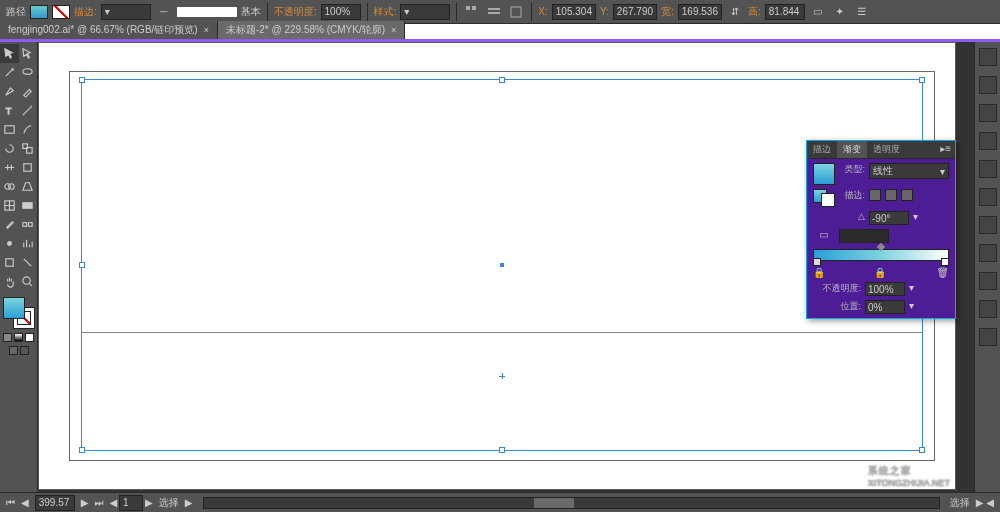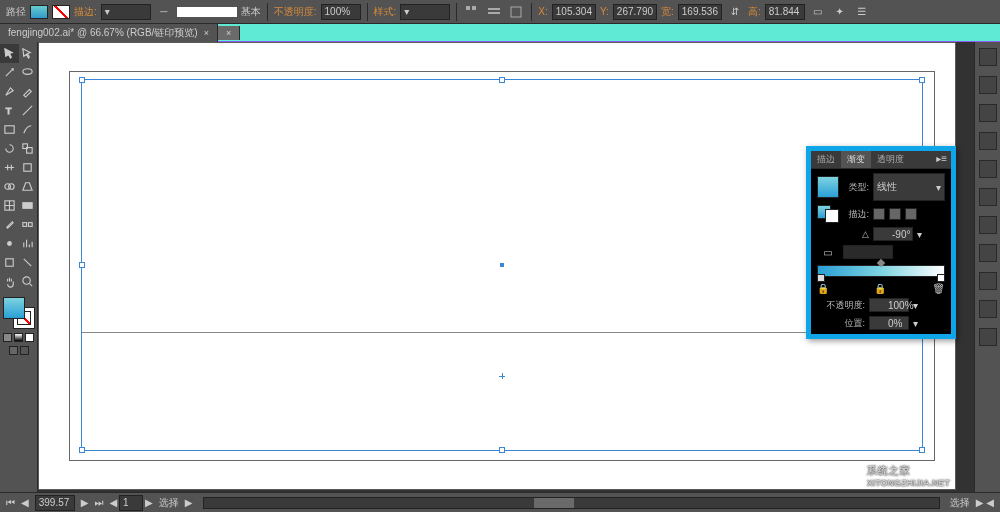--- a/index.html
+++ b/index.html
@@ -10,21 +10,21 @@
 .fill-sw{background:linear-gradient(180deg,#6cc,#39c)}
 .stroke-sw{background:#fff;position:relative}
 .stroke-sw::after{content:"";position:absolute;top:-1px;left:-1px;right:-1px;bottom:-1px;border:1px solid #222;background:linear-gradient(45deg,transparent 45%,red 45%,red 55%,transparent 55%)}
 .num-field{background:#3a3a3a;border:1px solid #222;padding:1px 3px;min-width:40px;height:16px;display:inline-flex;align-items:center;font-size:10px}
 .dropdown{background:#3a3a3a;border:1px solid #222;height:16px;min-width:50px;display:inline-flex;align-items:center;padding:0 3px}
 .weight-bar{width:60px;height:10px;background:#fff}
 .divider{width:1px;height:18px;background:#2a2a2a;margin:0 2px}
 .icon-btn{width:18px;height:18px;display:inline-flex;align-items:center;justify-content:center;cursor:pointer}
 .icon-btn svg{width:14px;height:14px}
 
-.tabbar{height:18px;background:#5eead4;display:flex;align-items:center;border-bottom:1px solid #8b5cf6}
+.tabbar{height:18px;background:#ffffff;display:flex;align-items:flex-end;border-bottom:3px solid #8b5cf6}
 .tab{padding:2px 8px;background:#535353;border-right:1px solid #2a2a2a;display:flex;align-items:center;gap:6px;font-size:10px;color:#ccc}
 .tab.active{background:#6a6a6a}
 .tab .x{font-size:9px;cursor:pointer}
 
 .main{position:absolute;top:42px;left:38px;right:44px;bottom:22px;display:flex}
 .canvas-wrap{flex:1;background:#fff;position:relative;border:1px solid #5a5a5a}
 .artboard{position:absolute;top:28px;left:30px;right:20px;bottom:28px;border:1px solid #666}
 .sel-box{position:absolute;top:36px;left:42px;right:32px;bottom:38px;border:1px solid #3a87d6}
 .sel-handle{width:6px;height:6px;background:#fff;border:1px solid #3a87d6;position:absolute}
 .sel-box .tl{top:-3px;left:-3px}.sel-box .tm{top:-3px;left:calc(50% - 3px)}.sel-box .tr{top:-3px;right:-3px}
@@ -46,40 +46,40 @@
 .fs-fill{position:absolute;top:0;left:0;width:22px;height:22px;background:linear-gradient(180deg,#7dd3e0,#2a9fd6);border:1px solid #222}
 .fs-stroke{position:absolute;bottom:0;right:0;width:22px;height:22px;background:#fff;border:1px solid #222}
 .fs-stroke::after{content:"";position:absolute;inset:3px;border:1px solid #222}
 .fs-stroke.none::after{background:linear-gradient(45deg,transparent 42%,red 42%,red 58%,transparent 58%)}
 .mode-row{display:flex;gap:2px;margin-top:4px}
 .mode-row .m{width:9px;height:9px;border:1px solid #222}
 
 .right-dock{position:absolute;top:42px;right:0;width:26px;bottom:0;background:#535353;border-left:1px solid #2a2a2a;display:flex;flex-direction:column;align-items:center;gap:10px;padding-top:6px}
 .right-dock .r-icon{width:18px;height:18px;background:#444;border:1px solid #2a2a2a;cursor:pointer}
 
-.grad-panel{position:absolute;top:146px;right:44px;width:150px;background:#000000;border:5px solid #0ea5e9;box-shadow:2px 2px 6px rgba(0,0,0,0.4)}
+.grad-panel{position:absolute;top:140px;right:44px;width:150px;background:#4c1d95;border:1px solid #0ea5e9;box-shadow:2px 2px 6px rgba(0,0,0,0.4)}
 .gp-tabs{display:flex;background:#3a3a3a;border-bottom:1px solid #2a2a2a}
 .gp-tab{padding:2px 6px;font-size:9px;color:#aaa;cursor:pointer}
 .gp-tab.active{background:#535353;color:#ddd}
 .gp-body{padding:4px 6px;display:flex;flex-direction:column;gap:4px}
-.gp-row{display:flex;align-items:center;gap:4px}
+.gp-row{display:flex;gap:4px}
 .gp-row .lab{font-size:9px;color:#bbb;min-width:26px;text-align:right}
 .gp-grad-sw{width:22px;height:22px;background:linear-gradient(180deg,#7dd3e0,#2a9fd6);border:1px solid #222}
-.gp-select{flex:1;background:#3a3a3a;border:1px solid #222;height:28px;display:flex;align-items:center;padding:0 3px;font-size:9px}
+.gp-select{flex:1;background:#3a3a3a;border:1px solid #222;height:16px;display:flex;align-items:center;padding:0 3px;font-size:9px}
 .gp-small-sw{width:12px;height:12px;border:1px solid #222;background:#666}
-.gp-angle-input{width:40px;background:#3a3a3a;border:1px solid #222;height:14px;font-size:9px;display:flex;align-items:center;padding:0 18px}
+.gp-angle-input{width:40px;background:#3a3a3a;border:1px solid #222;height:14px;font-size:9px;display:flex;align-items:center;padding:0 2px}
 .grad-bar{height:12px;background:linear-gradient(90deg,#2a9fd6,#7dd3e0,#fff);border:1px solid #222;position:relative;margin:2px 0}
 .grad-bar .stop{position:absolute;bottom:-6px;width:8px;height:8px;background:#ddd;border:1px solid #222;transform:translateX(-50%)}
 .grad-bar .dmd{position:absolute;top:-6px;width:6px;height:6px;background:#888;transform:translateX(-50%) rotate(45deg)}
 
 .status{position:absolute;bottom:0;left:0;right:0;height:20px;background:#535353;border-top:1px solid #2a2a2a;display:flex;align-items:center;gap:6px;padding:0 6px}
 .status .seg{display:flex;align-items:center;gap:2px;font-size:10px}
 .status .scroll{flex:1;height:12px;background:#3a3a3a;border:1px solid #222;margin:0 4px;position:relative}
 .status .scroll .thumb{position:absolute;top:0;bottom:0;width:40px;left:45%;background:#6a6a6a}
-.watermark{position:absolute;bottom:22px;right:50px;font-size:16px;color:#fff;text-shadow:0 0 2px #000;font-weight:bold;letter-spacing:1px;display:flex;align-items:center;gap:4px}
+.watermark{position:absolute;bottom:22px;right:50px;font-size:16px;color:#fff;text-shadow:0 0 2px #000;font-weight:normal;letter-spacing:1px;display:flex;align-items:center;gap:4px}
 .watermark .sub{font-size:9px;letter-spacing:0;display:block}
 </style>
 </head>
 <body>
 
 <div class="topbar">
   <span>路径</span>
   <span class="swatch fill-sw"></span>
   <span class="swatch stroke-sw"></span>
   <span class="lbl">描边:</span>
@@ -126,20 +126,21 @@
   <span class="icon-btn">☰</span>
   <span style="flex:1"></span>
 </div>
 
 <div class="tabbar">
   <div class="tab">
     <span>fengjing002.ai* @ 66.67% (RGB/链印预览)</span>
     <span class="x">×</span>
   </div>
   <div class="tab active">
+    <span>未标题-2* @ 229.58% (CMYK/轮廓)</span>
     <span class="x">×</span>
   </div>
 </div>
 
 <div class="left-tools">
   <div class="tool-row">
       <div class="tool active">
         <svg viewBox="0 0 14 14">
           <path d="M2 2l8 4-3 1 2 4-1 1-2-4-3 2z" fill="#ccc"></path>
         </svg>

